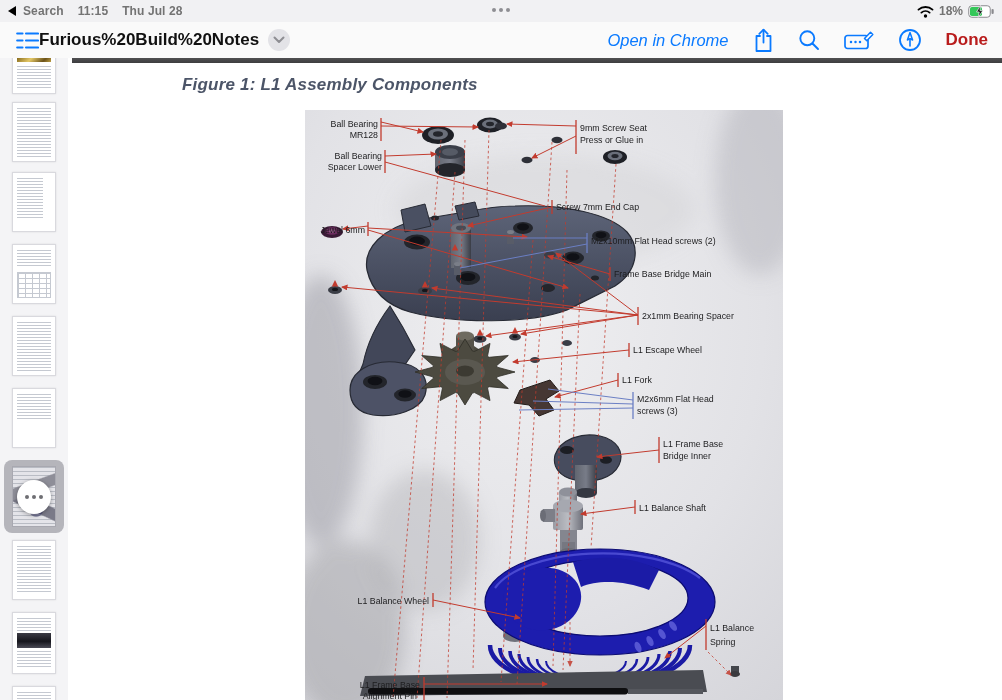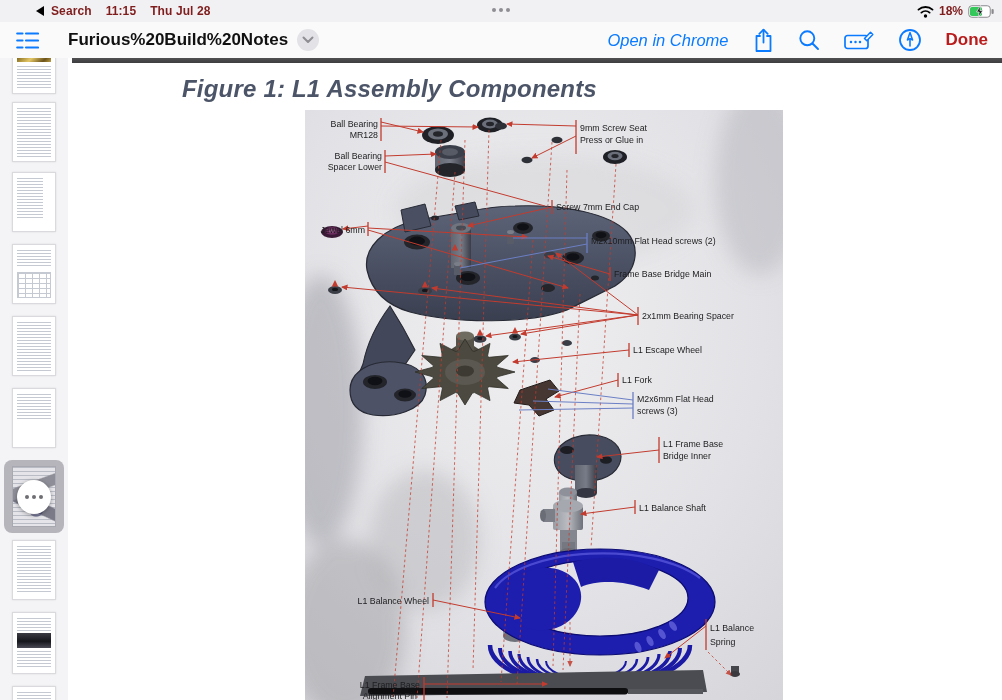--- a/index.html
+++ b/index.html
@@ -1,29 +1,29 @@
 <!DOCTYPE html>
 <html><head>
 <meta charset="utf-8">
 <style>
   html,body{margin:0;padding:0;width:1002px;height:700px;overflow:hidden;
     font-family:"Liberation Sans",sans-serif;background:#fff;position:relative;}
   
   .status-bar{position:absolute;top:0;left:0;right:0;height:22px;background:#f1f1f3;
-    display:flex;align-items:center;font-size:12px;font-weight:700;color:#7f1d1d;padding-left:28px;}
+    display:flex;align-items:center;font-size:12px;font-weight:700;color:#737373;}
   .sb-left{display:flex;align-items:center;gap:6px;padding-left:8px;}
   .sb-left .lbl{letter-spacing:.1px;}
   .sb-center{position:absolute;left:50%;top:8px;transform:translateX(-50%);}
   .grab-dot{width:4px;height:4px;border-radius:50%;background:#8e8e93;
     box-shadow:7px 0 0 #8e8e93,-7px 0 0 #8e8e93;}
   .sb-right{position:absolute;right:8px;top:0;height:22px;display:flex;align-items:center;gap:5px;}
   
   .toolbar{position:absolute;top:22px;left:0;right:0;height:36px;background:#fafafa;
     display:flex;align-items:center;}
-  .tb-left{display:flex;align-items:center;gap:29px;padding-left:16px;}
+  .tb-left{display:flex;align-items:center;gap:0;padding-left:16px;}
   .doc-title{font-size:17px;font-weight:700;color:#111;}
   .chev-circle{width:22px;height:22px;border-radius:50%;background:#e3e3e7;
     display:flex;align-items:center;justify-content:center;}
   .tb-right{position:absolute;right:14px;top:0;height:36px;display:flex;align-items:center;gap:24px;}
   .blue-text{color:#0a7aff;font-size:16.5px;font-style:italic;}
   .done{font-weight:700;font-size:17px;color:#b91c1c;}
   .icon-btn{display:flex;align-items:center;justify-content:center;}
   
   .sidebar{position:absolute;top:58px;left:0;width:68px;bottom:0;background:#f4f4f6;overflow:hidden;}
   .thumb{position:absolute;left:12px;width:44px;height:60px;background:#fff;
@@ -48,21 +48,21 @@
       #e4e4e9;}
   .bubble{position:absolute;left:50%;top:50%;transform:translate(-50%,-50%);
     width:34px;height:34px;border-radius:50%;background:#fff;
     box-shadow:0 1px 4px rgba(0,0,0,.35);display:flex;align-items:center;justify-content:center;}
   .bdots{width:4px;height:4px;border-radius:50%;background:#6e6e73;
     box-shadow:7px 0 0 #6e6e73,-7px 0 0 #6e6e73;}
   
   .main{position:absolute;top:58px;left:68px;right:0;bottom:0;background:#fff;overflow:hidden;}
   .dark-strip{position:absolute;top:-3px;left:4px;right:0;height:8px;
     background:linear-gradient(180deg,#5a5a5c,#3e3e40);}
-  .fig-title{position:absolute;left:114px;top:17px;font-size:24px;font-style:italic;
+  .fig-title{position:absolute;left:114px;top:17px;font-size:17px;font-style:italic;
     font-weight:600;color:#4c5568;letter-spacing:.2px;}
   .diagram{position:absolute;left:237px;top:52px;width:478px;height:590px;}
 </style>
 </head>
 <body>
 
 <div class="status-bar">
   <div class="sb-left">
     <svg width="9" height="10" viewBox="0 0 9 10">
       <path d="M8,0 L0,5 L8,10 Z" fill="#000"></path>

